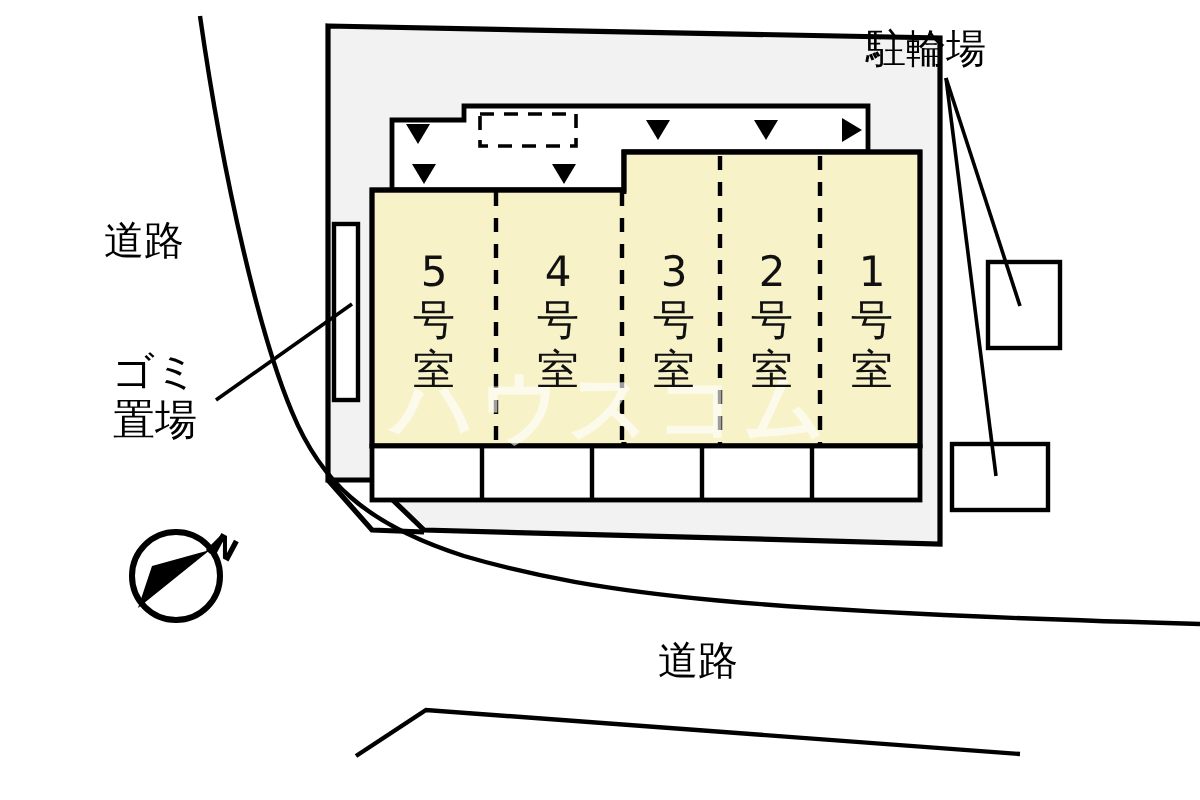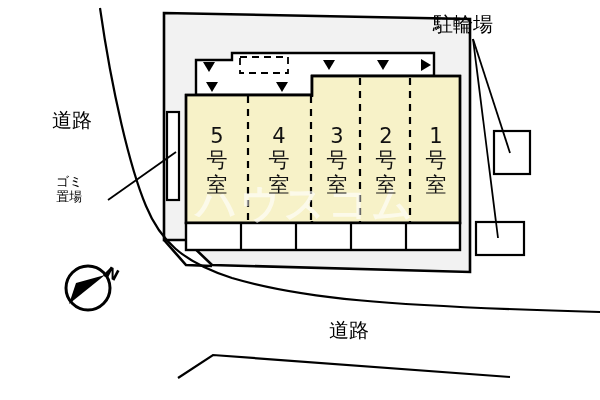--- a/index.html
+++ b/index.html
@@ -39,21 +39,21 @@
     font-size: 20px;
   }
   .lbl-road-bottom {
     left: 329px;
     top: 320px;
     font-size: 20px;
   }
   .lbl-gomi {
     left: 56px;
     top: 175px;
-    font-size: 13px;
+    font-size: 21px;
     text-align: center;
     line-height: 1.12;
   }
   .lbl-bicycle {
     left: 433px;
     top: 14px;
     font-size: 20px;
   }
   .lbl-compass-n {
     left: 106px;

